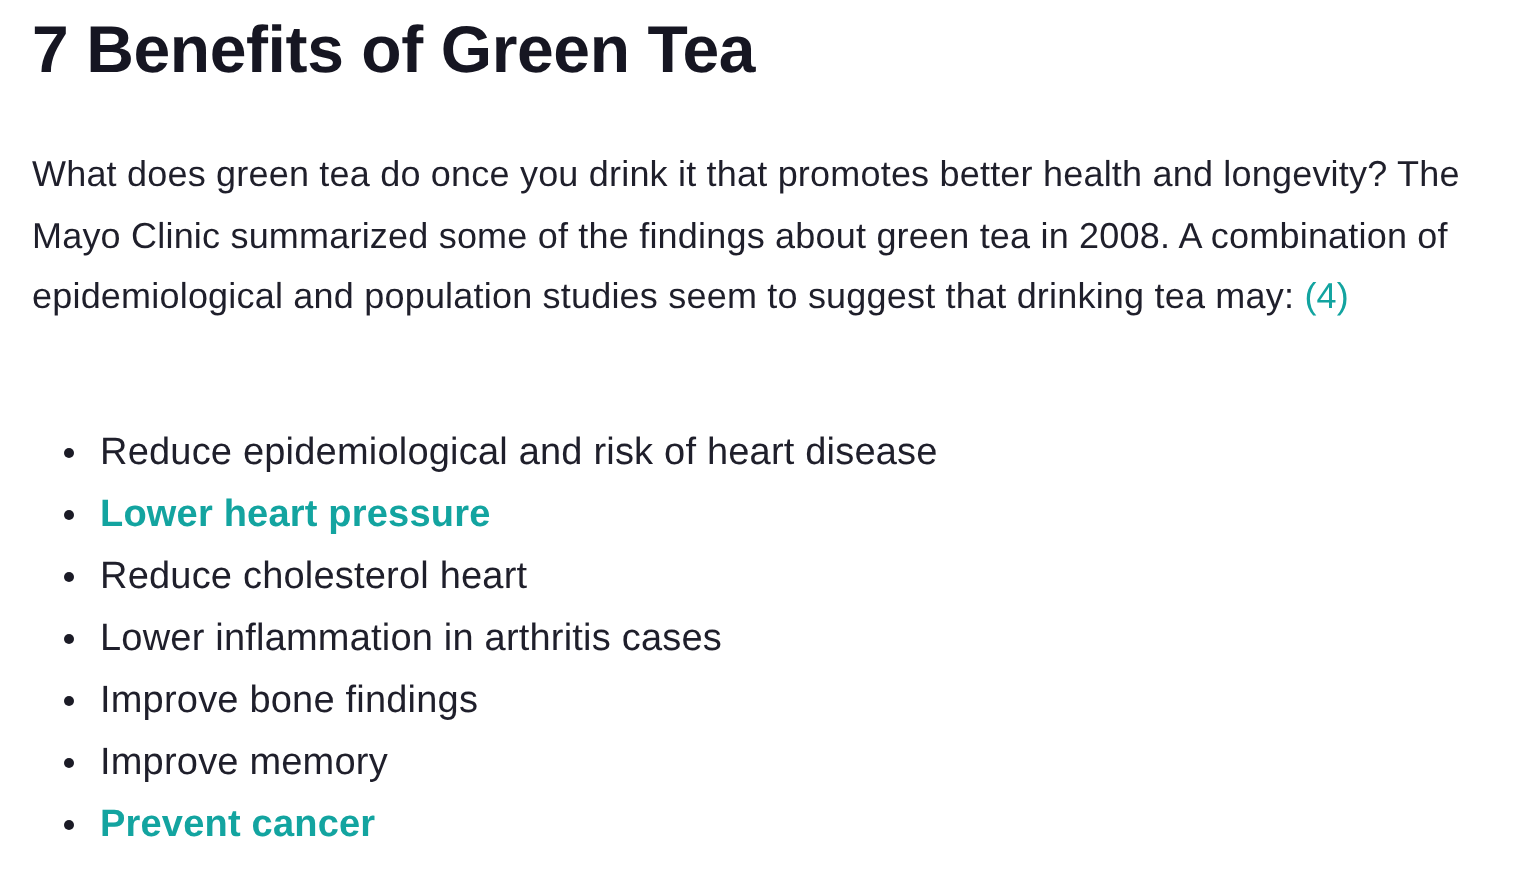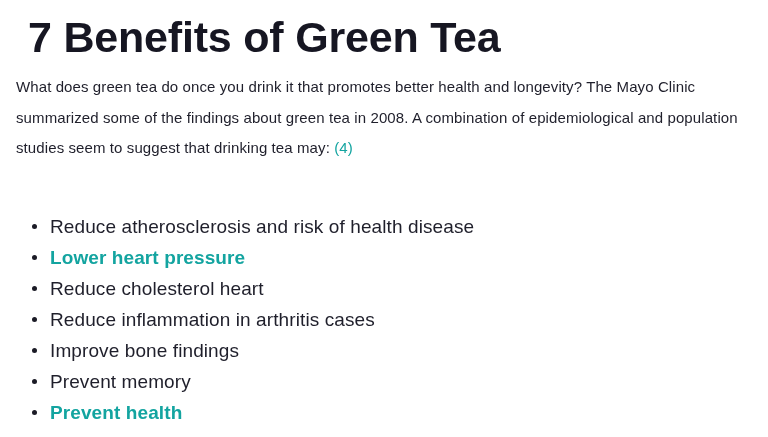--- a/index.html
+++ b/index.html
@@ -21,42 +21,42 @@
     position: relative;
     width: 768px;
     height: 437px;
     box-sizing: border-box;
     padding: 0 16px;
     background: #ffffff;
   }
 
   
   .article-title {
-    margin: 12px;
+    margin: 0;
     padding: 0;
     position: absolute;
     left: 16px;
     top: 4px;
-    font-size: 43px;
+    font-size: 33px;
     line-height: 42px;
     font-weight: 700;
     letter-spacing: -0.2px;
     color: #161622;
     white-space: nowrap;
   }
 
   
   .article-intro {
     margin: 0;
     padding: 0;
     position: absolute;
     left: 16px;
     top: 72px;
     width: 736px;
-    font-size: 15px;
+    font-size: 18px;
     line-height: 30.5px;
     font-weight: 400;
     color: #1f1f2b;
     letter-spacing: 0.1px;
   }
 
   .ref-link {
     color: #13a4a0;
     text-decoration: none;
     cursor: pointer;
@@ -106,35 +106,35 @@
 <body>
 
 <div class="article">
 
   <h1 class="article-title">7 Benefits of Green Tea</h1>
 
   <p class="article-intro"><span>What does green tea do once you drink it that promotes better health and longevity? The Mayo Clinic summarized some of the findings about green tea in 2008. A combination of epidemiological and population studies seem to suggest that drinking tea may: </span><a class="ref-link" href="#"><span>(</span><span>4</span><span>)</span></a></p>
 
   <ul class="benefits-list">
     <li class="benefit-item">
-      <span>Reduce atherosclerosis and risk of health disease</span>
+      <span>Reduce epidemiological and risk of heart disease</span>
     </li>
     <li class="benefit-item highlight">
       <span>Lower heart pressure</span>
     </li>
     <li class="benefit-item">
       <span>Reduce cholesterol heart</span>
     </li>
     <li class="benefit-item">
-      <span>Reduce inflammation in arthritis cases</span>
+      <span>Lower inflammation in arthritis cases</span>
     </li>
     <li class="benefit-item">
       <span>Improve bone findings</span>
     </li>
     <li class="benefit-item">
-      <span>Prevent memory</span>
+      <span>Improve memory</span>
     </li>
     <li class="benefit-item highlight">
-      <span>Prevent health</span>
+      <span>Prevent cancer</span>
     </li>
   </ul>
 
 </div>
 
 </body></html>

